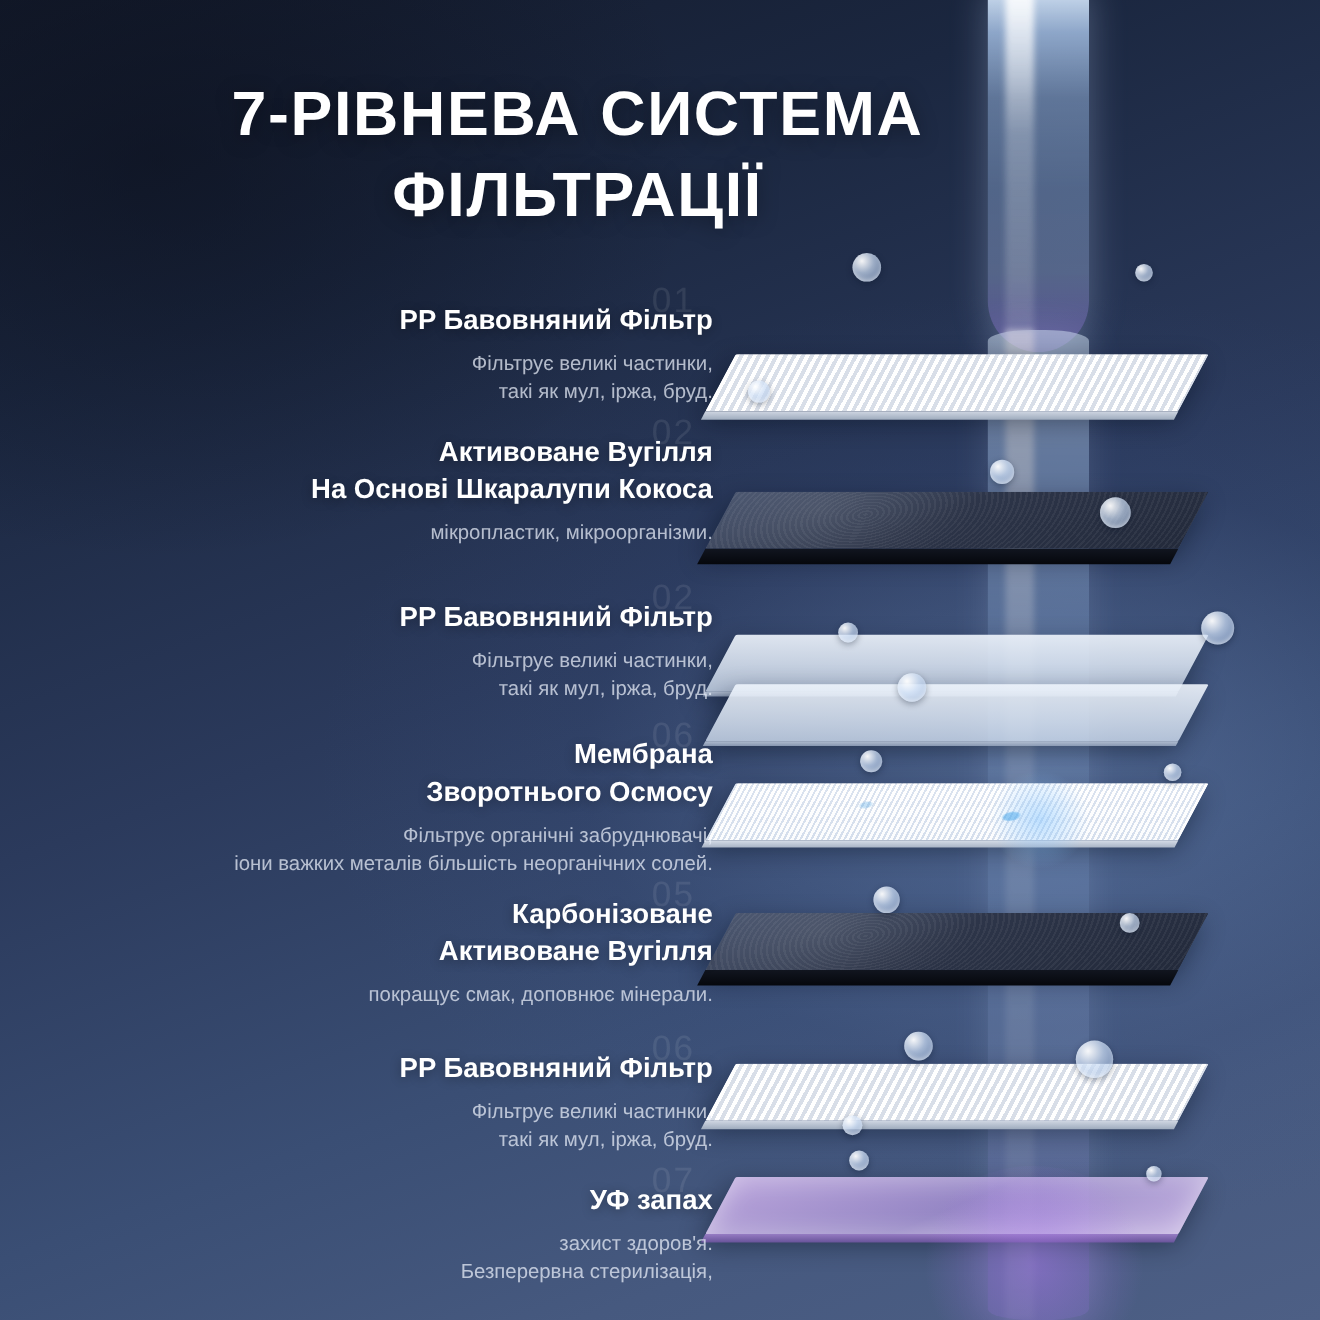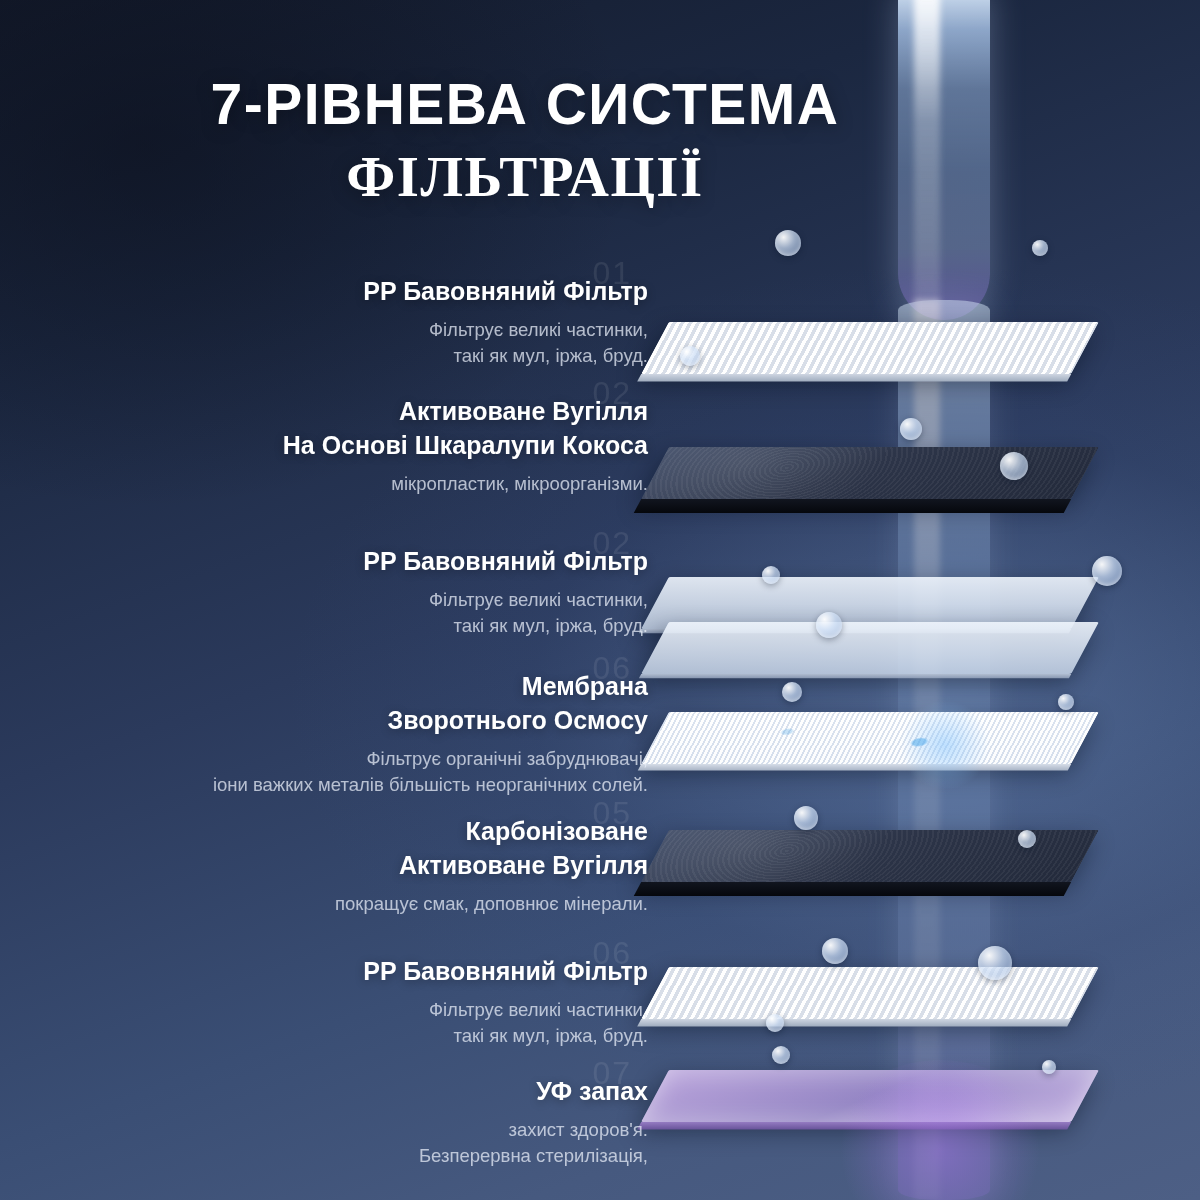--- a/index.html
+++ b/index.html
@@ -40,21 +40,21 @@
     text-align: center;
     color: #ffffff;
     font-size: 57px;
     font-weight: bold;
     letter-spacing: 1.5px;
     line-height: 1.28;
     text-transform: uppercase;
     z-index: 40;
     text-shadow: 0 3px 18px rgba(0,0,0,0.35);
   }
-  .title .l2 { display: block; font-family: Liberation Serif, serif; }
+  .title .l2 { display: block; }
 
   
   .steps {
     position: absolute;
     left: 60px;
     top: 255px;
     width: 600px;
     z-index: 30;
   }
   .step {

